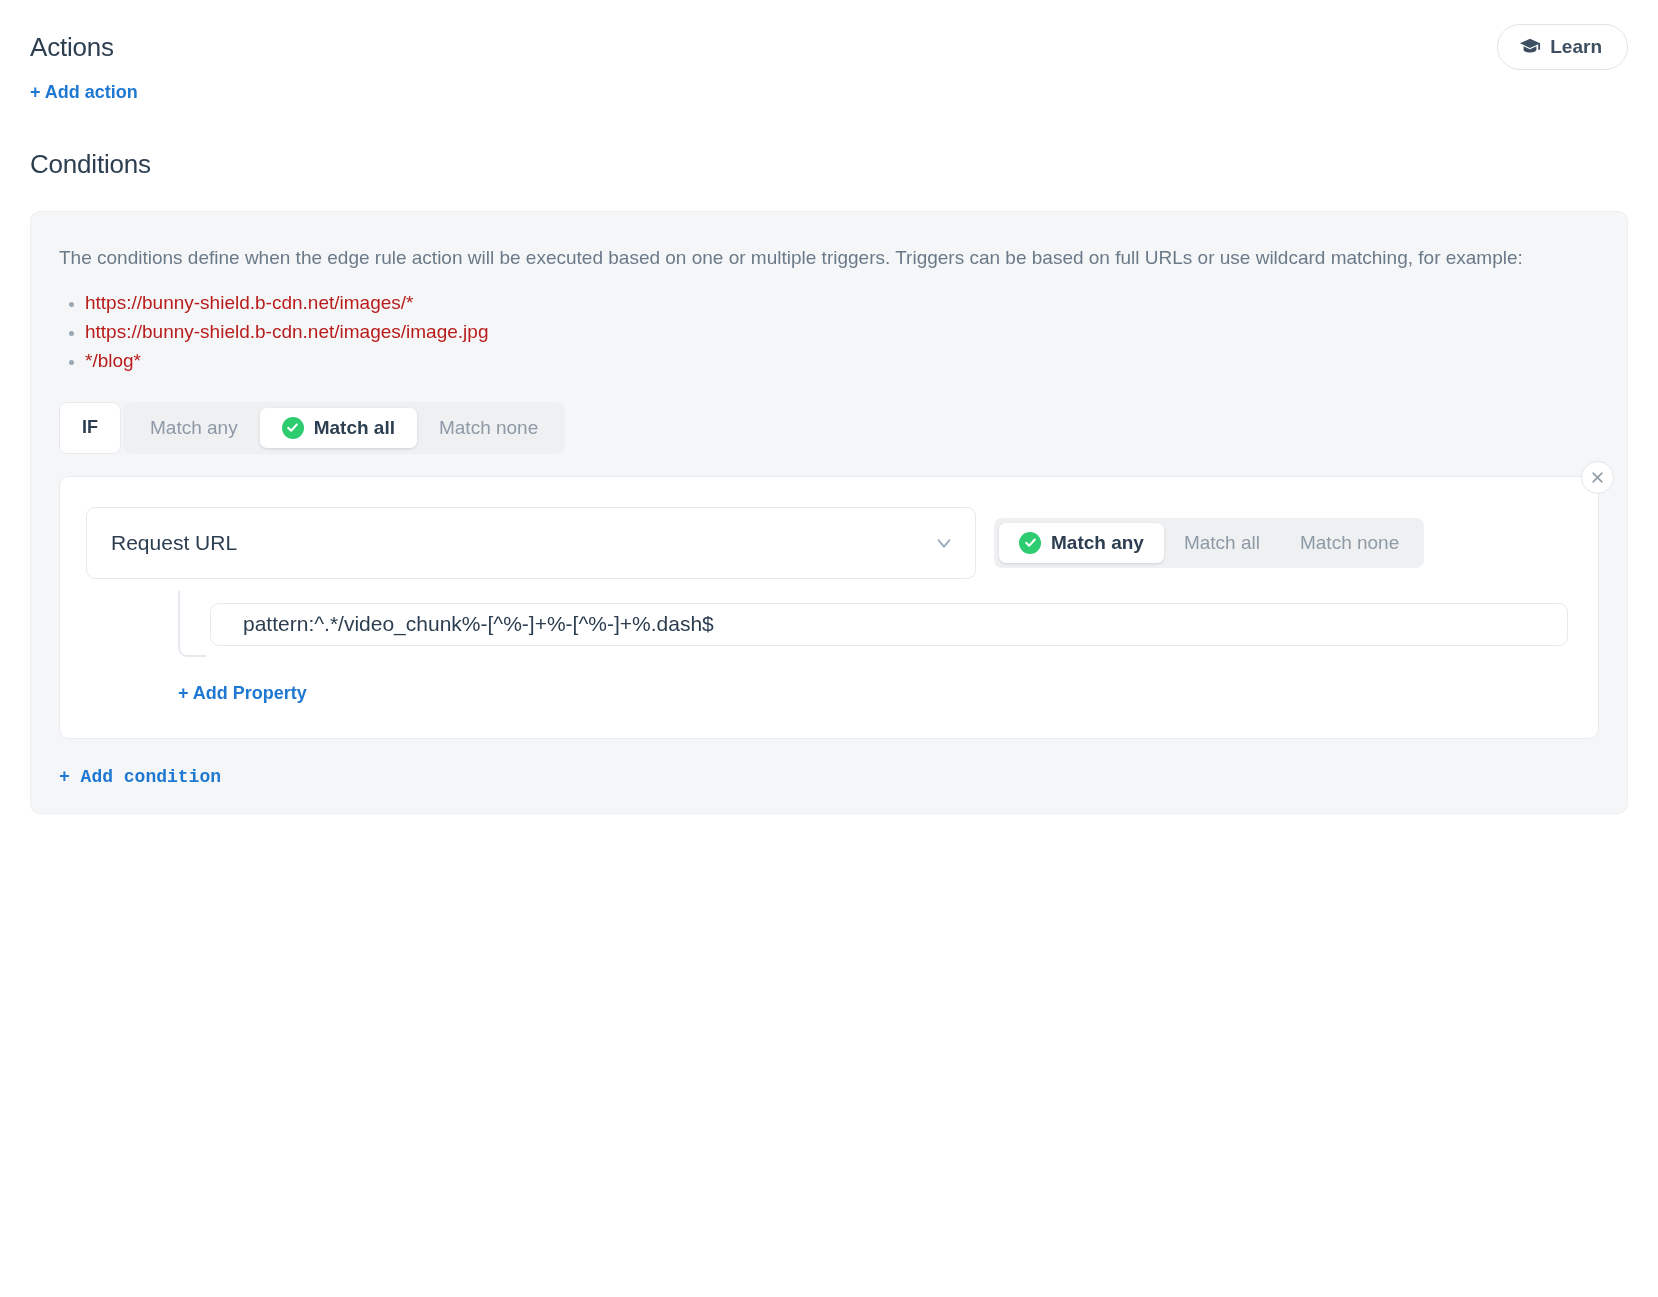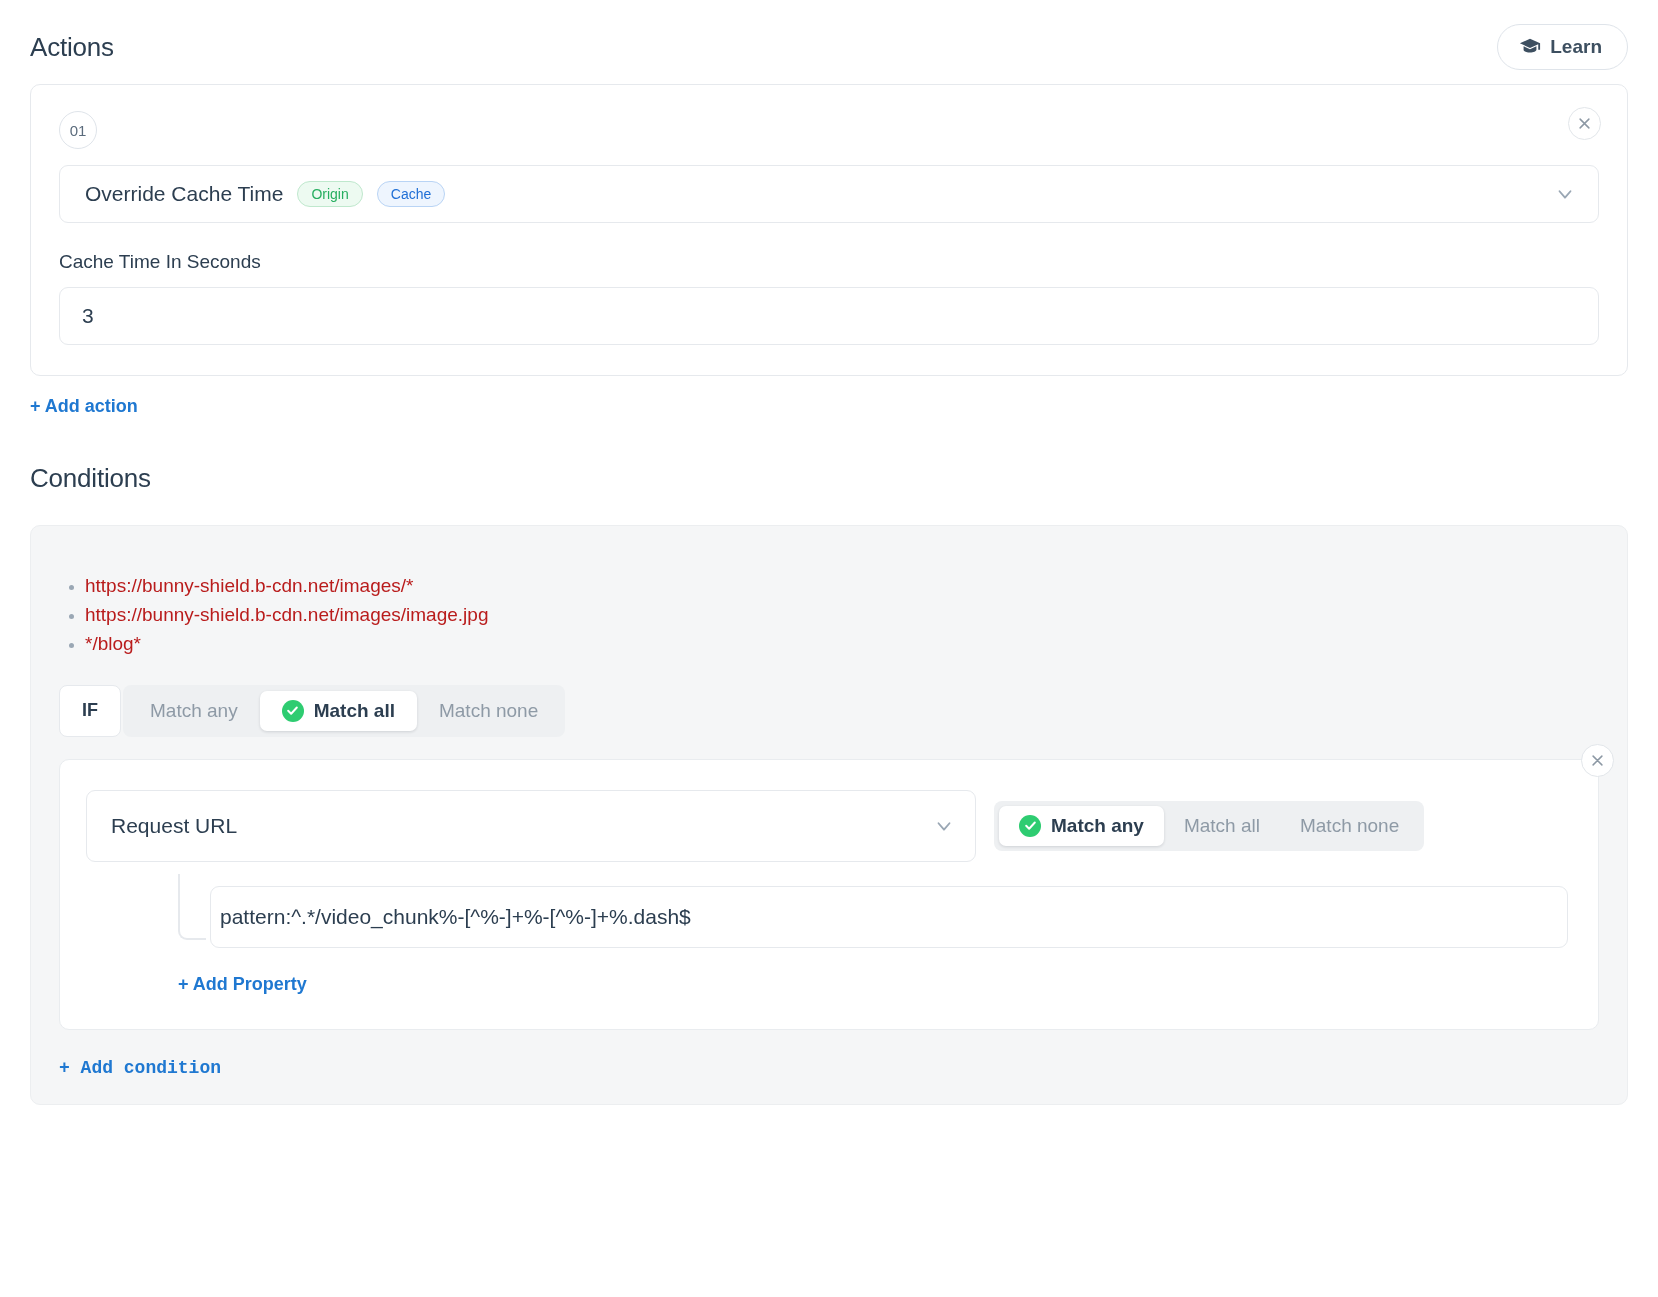--- a/index.html
+++ b/index.html
@@ -160,24 +160,24 @@
 
   .prop-wrap { display: flex; margin-top: 24px; padding-left: 92px; }
   .elbow {
     width: 28px; height: 66px; margin-top: -12px;
     border-left: 2px solid #e6e9ed;
     border-bottom: 2px solid #e6e9ed;
     border-bottom-left-radius: 9px;
     flex: 0 0 auto;
   }
   .prop-input {
-    flex: 1 1 auto; height: 62px; margin-left: 4px;
+    flex: 1 1 auto; height: 43px; margin-left: 4px;
     border: 1px solid #e6e9ed; border-radius: 9px; background: #fff;
     font-family: "Liberation Sans", sans-serif;
-    font-size: 21px; color: #2c3e50; padding: 0 9px; outline: none;
+    font-size: 21px; color: #2c3e50; padding: 0 32px; outline: none;
   }
   .add-prop {
     display: inline-block; margin: 26px 0 0 92px;
     color: #1f78d1; font-size: 18px; font-weight: 700; cursor: pointer;
   }
   .add-cond {
     display: inline-block; margin: 28px 0 0 0;
     color: #1f78d1; font-size: 18px; font-weight: 700; cursor: pointer; font-family: Liberation Mono, monospace;
   }
 </style>
@@ -194,53 +194,31 @@
         <svg width="22" height="22" viewBox="0 0 24 24" fill="#3d4f60" aria-hidden="true">
           <path d="M12 3 1 8l11 5 9-4.09V15h2V8L12 3z"></path>
           <path d="M5 11.2V15c0 1.66 3.13 3 7 3s7-1.34 7-3v-3.8l-7 3.18-7-3.18z"></path>
         </svg>
       </span>
       <span>Learn</span>
     </div>
   </div>
 
   
-  <div class="card">
-    <div class="badge-index">01</div>
-
-    <div class="close-circle">
-      <svg width="15" height="15" viewBox="0 0 24 24" fill="none" stroke="#8c98a4" stroke-width="2.4" stroke-linecap="round">
-        <path d="M5 5 L19 19 M19 5 L5 19"></path>
-      </svg>
-    </div>
-
-    <div class="select-row">
-      <span class="label">Override Cache Time</span>
-      <span class="pill pill-origin">Origin</span>
-      <span class="pill pill-cache">Cache</span>
-      <span class="chev">
-        <svg width="22" height="22" viewBox="0 0 24 24" fill="none" stroke="#9aa7b4" stroke-width="2" stroke-linecap="round" stroke-linejoin="round">
-          <polyline points="6 9 12 16 18 9"></polyline>
-        </svg>
-      </span>
-    </div>
-
-    <div class="field-label">Cache Time In Seconds</div>
-    <input class="text-input" type="text" value="3" style="">
-  </div>
 
   <div class="add-link">+ Add action</div>
 
   
   <div class="section-head" id="conditions-head">
     <div class="section-title">Conditions</div>
   </div>
 
   
   <div class="cond-panel">
+    <div class="cond-desc">The conditions define when the edge rule action will be executed based on one or multiple triggers. Triggers can be based on full URLs or use wildcard matching, for example:</div>
 
     <ul class="cond-list">
       <li>https://bunny-shield.b-cdn.net/images/*</li>
       <li>https://bunny-shield.b-cdn.net/images/image.jpg</li>
       <li>*/blog*</li>
     </ul>
 
     
     <div class="toggle-wrap">
       <div class="if-box">IF</div>

